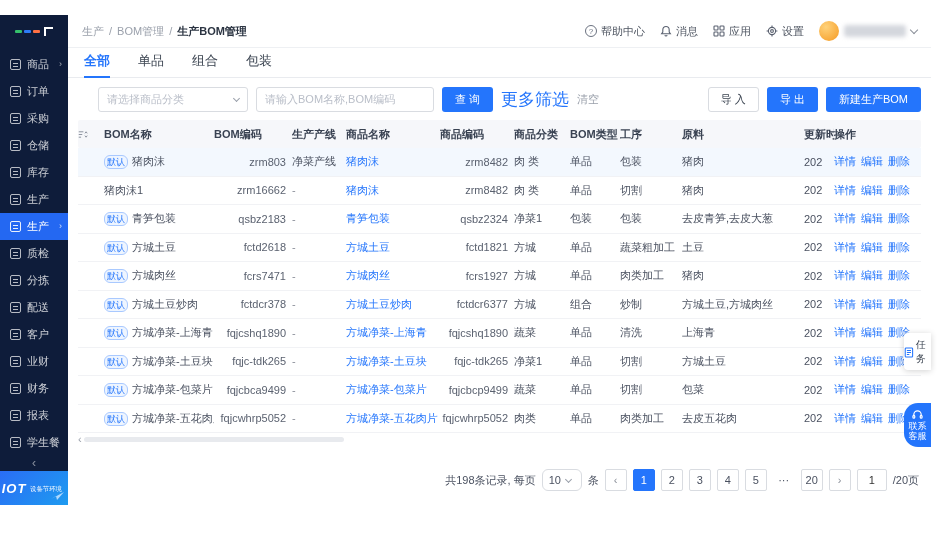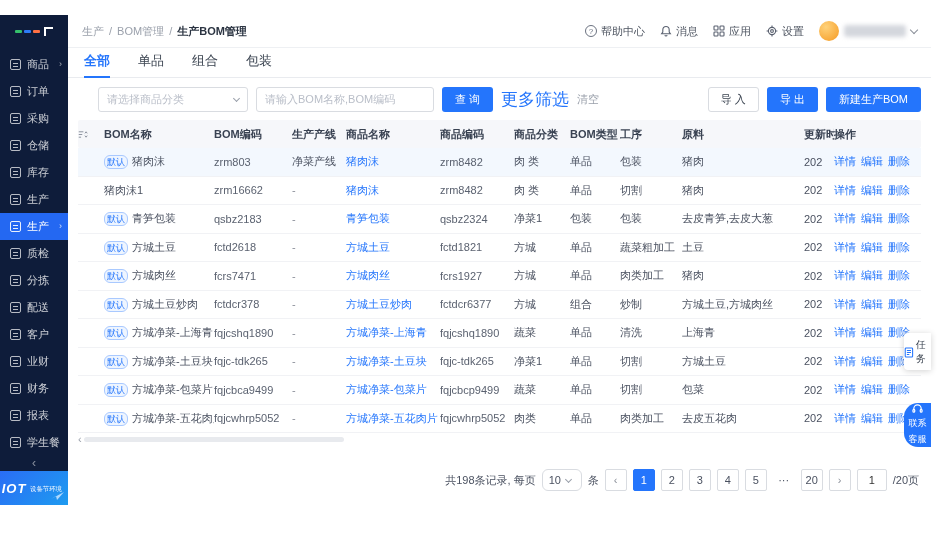--- a/index.html
+++ b/index.html
@@ -63,40 +63,40 @@
   .thead{height:28px;background:#f6f7fa;border-radius:2px;}
   .th{font-weight:bold;color:#394252;font-size:11px;padding-right:16px;overflow:hidden;white-space:nowrap;}
   .sortcell{display:flex;align-items:center;justify-content:center;cursor:pointer;}
   .trow{height:28.5px;border-bottom:1px solid #f1f2f5;font-size:11px;color:#4a5160;cursor:pointer;}
   .trow.hl{background:#f3f8fe;}
   .td{overflow:hidden;white-space:nowrap;padding-right:6px;}
   .badge{display:inline-block;border:1px solid #a9c9ff;color:#2475fc;background:#eef5ff;border-radius:6px;font-size:9px;padding:0 2px;line-height:12px;margin-right:4px;}
   .link{color:#2475fc;cursor:pointer;}
   .act{margin-right:5px;margin-top:37px;}
   .dash{color:#8a8f99;}
-  .code{color:#5b6270;}
+  .code{color:#5b6270;text-align:right;}
   .hscroll{height:12px;display:flex;align-items:center;color:#9aa0ab;font-size:11px;gap:2px;}
   .hthumb{height:5px;width:260px;background:#e8eaee;border-radius:3px;}
 
   
   .pager{display:flex;align-items:center;justify-content:flex-end;gap:6px;padding:8px 12px 0 0;font-size:11px;color:#4a5160;flex-shrink:0;margin-bottom:14px;}
   .sizebox{min-width:40px;height:22px;border:1px solid #d9dce1;border-radius:6px;display:inline-flex;align-items:center;gap:5px;padding:0 6px;cursor:pointer;background:#fff;}
   .pages{display:inline-flex;gap:6px;}
   .pg{min-width:22px;height:22px;border:1px solid #d9dce1;border-radius:2px;display:inline-flex;align-items:center;justify-content:center;font-size:11px;color:#4a5160;background:#fff;cursor:pointer;padding:0 3px;}
   .pg.on{background:#2475fc;border-color:#2475fc;color:#fff;}
   .pg.dots{border:none;background:none;cursor:default;}
   .pg.nav{color:#8a8f99;}
   .jump{width:30px;height:22px;border:1px solid #d9dce1;border-radius:2px;text-align:center;font-size:11px;color:#333;outline:none;}
 
   
   .float-task{position:absolute;right:8px;top:333px;width:27px;padding:5px 0 4px;background:#fff;border-radius:4px 0 0 4px;box-shadow:0 1px 6px rgba(0,0,0,.18);display:flex;flex-direction:row;align-items:center;gap:2px;font-size:10px;color:#3a4350;cursor:pointer;}
   .float-task svg{width:13px;height:13px;stroke:#2475fc;fill:none;stroke-width:1.3;}
   .float-support{position:absolute;right:8px;top:403px;width:27px;height:44px;background:#2475fc;border-radius:14px 0 0 14px;display:flex;flex-direction:column;align-items:center;justify-content:center;color:#fff;cursor:pointer;gap:1px;}
   .float-support svg{width:11px;height:11px;stroke:#fff;fill:none;stroke-width:1.3;}
-  .float-support .vtxt{font-size:9px;line-height:16px;width:20px;text-align:center;word-break:break-all;}
+  .float-support .vtxt{font-size:9px;line-height:10px;width:20px;text-align:center;word-break:break-all;}
 </style>
 </head>
 <body>
 
 <div class="app">
 
   <aside class="sidebar">
     <div class="logo">
       <span class="lb g"></span>
       <span class="lb bl"></span>

